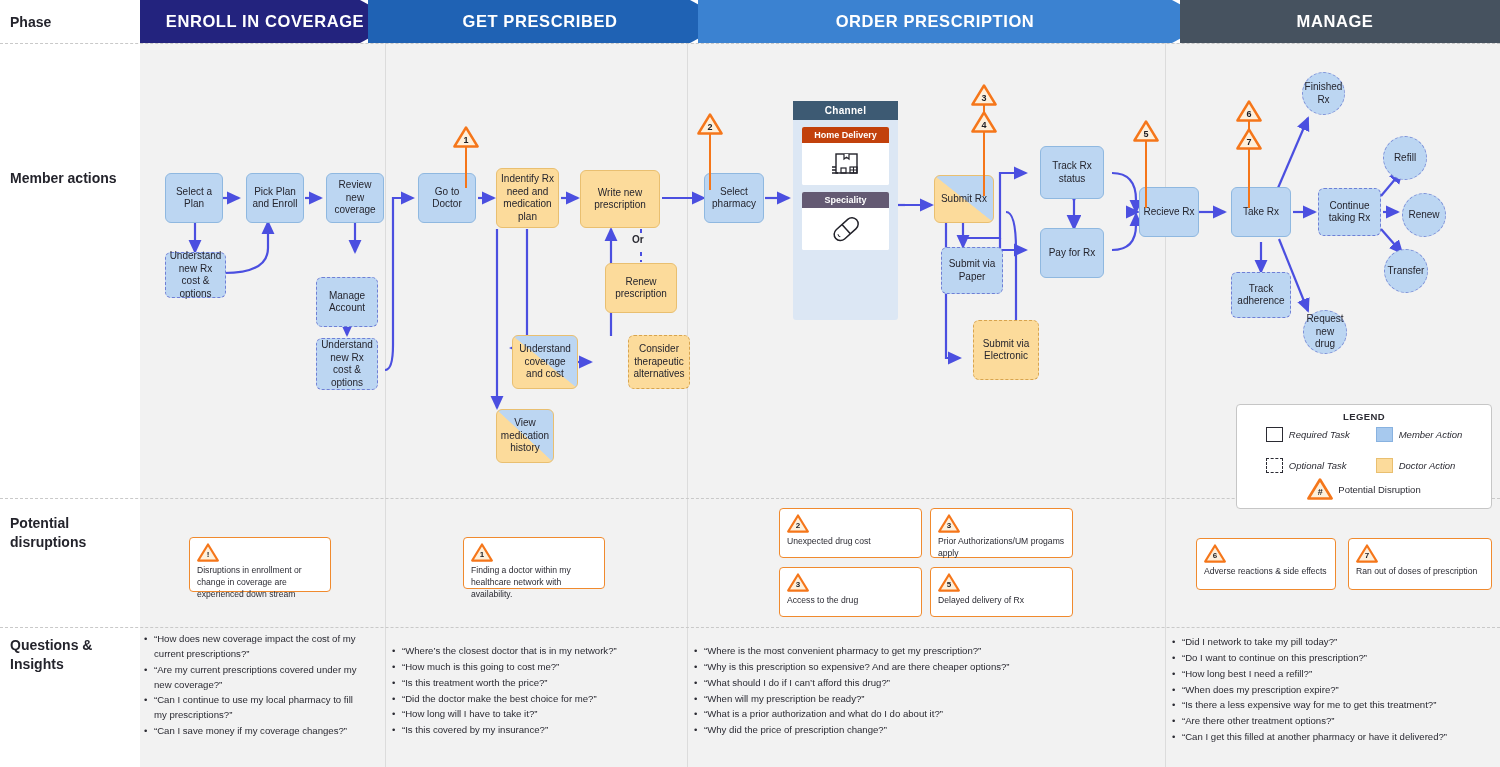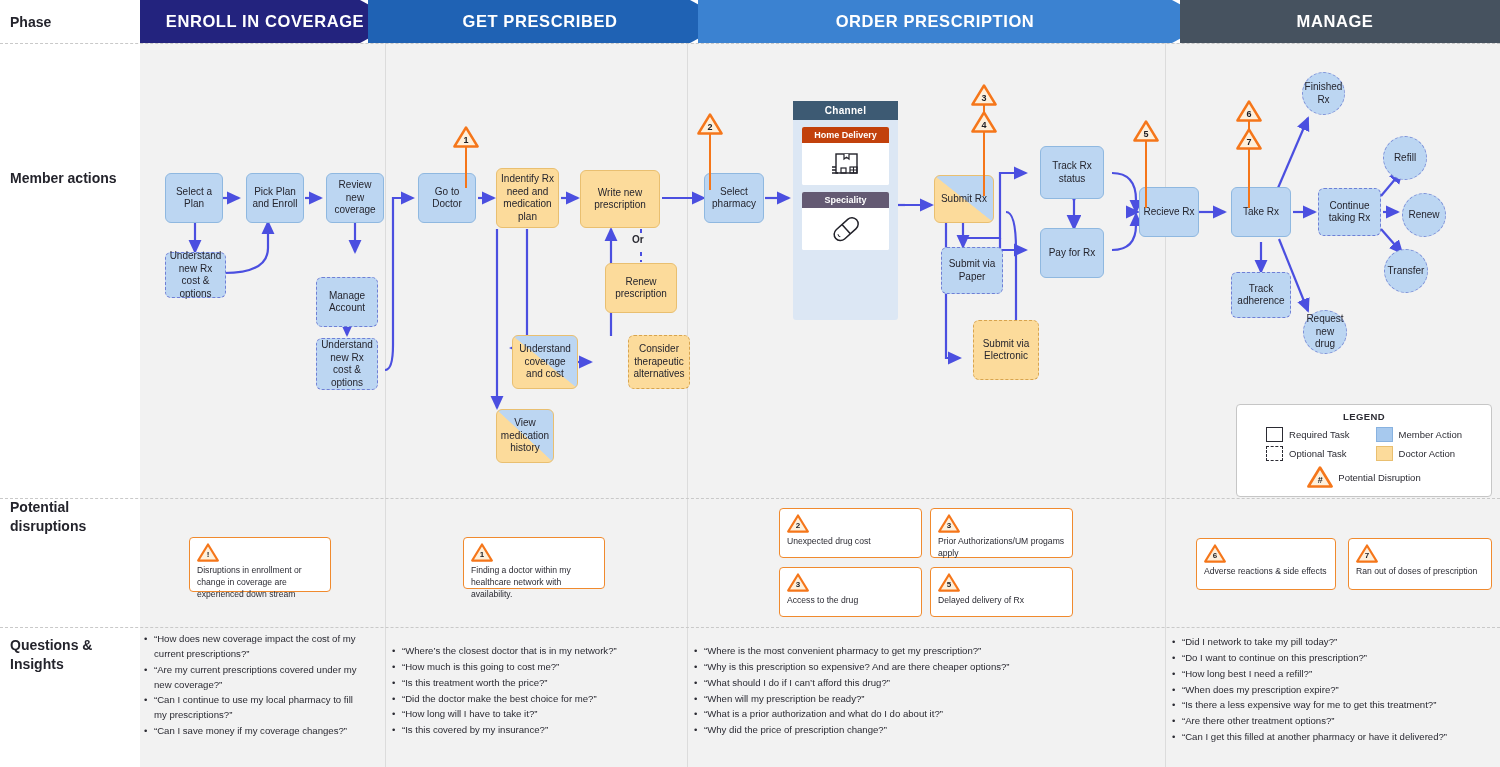--- a/index.html
+++ b/index.html
@@ -78,21 +78,21 @@
   .ch-item-hd { color:#fff; font-weight:bold; font-size:9px; text-align:center; padding:3px 0; }
   .ch-ico { height:42px; display:flex; align-items:center; justify-content:center; background:#fff; }
 
   
   .legend {
     position:absolute; background:#fff; border:1px solid #c6c6c6; border-radius:4px;
     z-index:9; padding:6px 10px 8px 10px;
   }
   .legend-title { text-align:center; font-size:9.5px; font-weight:bold; letter-spacing:.4px; margin-bottom:5px; }
   .legend-grid { display:flex; gap:26px; justify-content:center; }
-  .legend-col { display:flex; flex-direction:column; gap:4px; }
+  .legend-col { display:flex; flex-direction:column; gap:16px;font-style:italic; }
   .lg-row { display:flex; align-items:center; gap:6px; font-size:9.5px; }
   .sw { width:17px; height:15px; flex:none; }
   .sw-req { border:1px solid #2b2b33; background:#fff; }
   .sw-opt { border:1px dashed #2b2b33; background:#fff; }
   .sw-mem { background:#a7c9ee; border:1px solid #88b2e0; }
   .sw-doc { background:#fcdb9b; border:1px solid #e9bf70; }
   .lg-bottom { display:flex; align-items:center; justify-content:center; gap:5px; margin-top:5px; }
 
   
   .dcard {
@@ -143,21 +143,21 @@
       <span>MANAGE</span>
     </div>
 
   <div class="hsep" style="top:43px;"></div>
   <div class="hsep" style="top:498px;"></div>
   <div class="hsep" style="top:627px;"></div>
 
   <div class="rowlabel" style="top:169px;width:130px;">
     <span>Member actions</span>
   </div>
-  <div class="rowlabel" style="top:498px;width:120px;">
+  <div class="rowlabel" style="top:514px;width:120px;">
     <span>Potential disruptions</span>
   </div>
   <div class="rowlabel" style="top:636px;width:120px;">
     <span>Questions &amp; Insights</span>
   </div>
 
   <svg class="lines">
     <defs>
       <marker id="ar" markerWidth="7" markerHeight="7" refX="5.6" refY="3" orient="auto">
         <path d="M0,0 L6.5,3 L0,6 Z" fill="#4b4fe0"></path>

